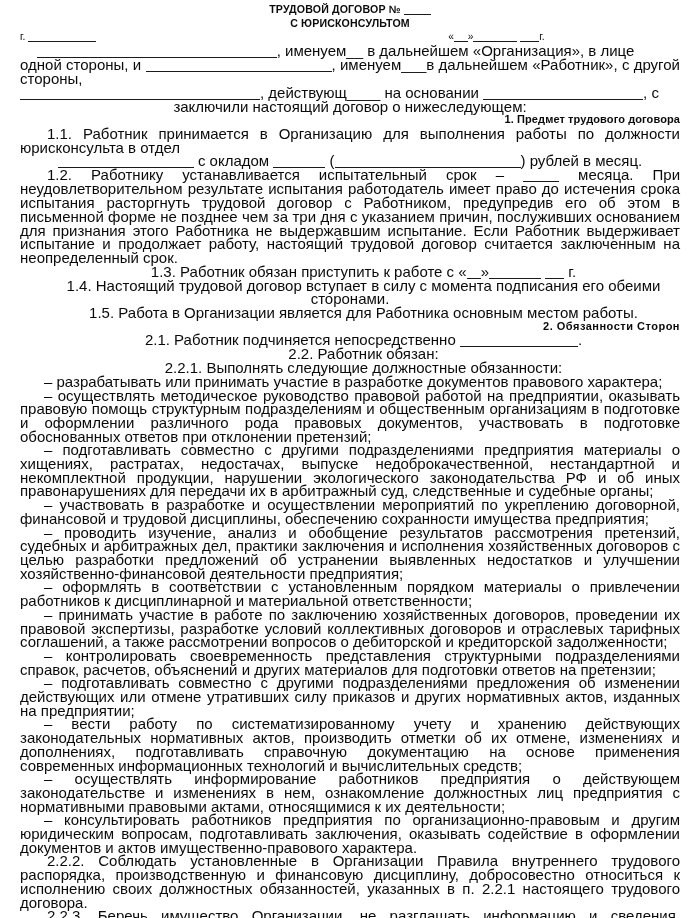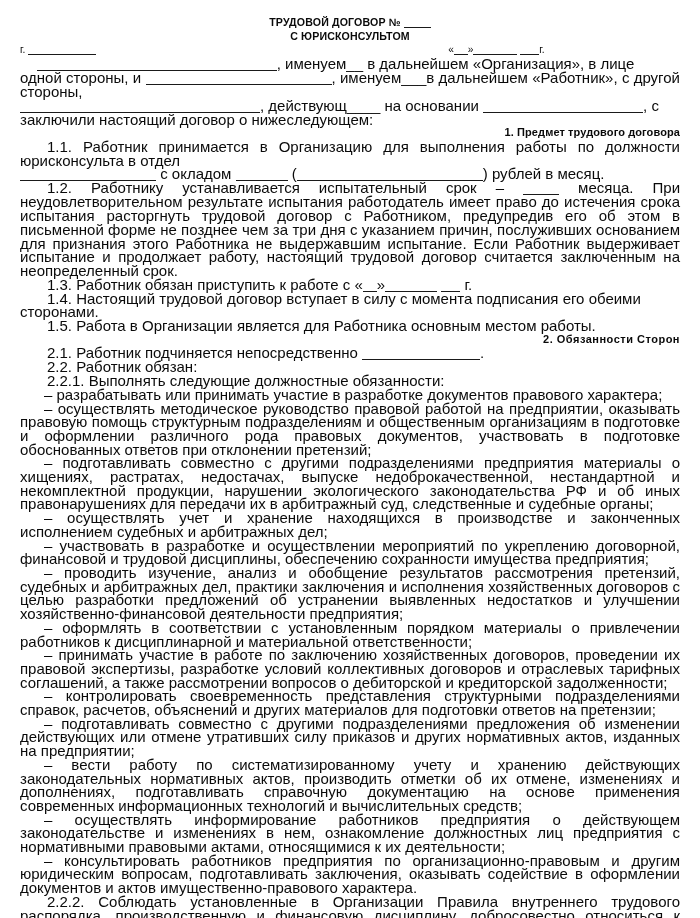--- a/index.html
+++ b/index.html
@@ -13,21 +13,21 @@
     height: 918px;
     overflow: hidden;
     font-family: "Liberation Sans", sans-serif;
     color: #0a0a0a;
     -webkit-font-smoothing: antialiased;
   }
   #doc-page {
     width: 700px;
     height: 918px;
     box-sizing: border-box;
-    padding: 16px 20px 0 20px;
+    padding: 3px 20px 0 20px;
     background: #ffffff;
   }
 
   .doc-title {
     text-align: center;
     font-weight: bold;
     font-size: 10.6px;
     line-height: 13.6px;
     letter-spacing: 0.15px;
     margin: 0;
@@ -47,21 +47,21 @@
     margin: 0;
     font-size: 15px;
     line-height: 13.7px;
     text-align: justify;
     text-justify: inter-word;
     hyphens: none;
   }
   p.body-par.indent { text-indent: 27px; }
   p.body-par.indent-dash { text-indent: 24px; }
   p.body-par.noindent { text-indent: 0; }
-  p.body-par.left { text-align: left; }
+  p.body-par.left { text-align: center; }
 
   .row-city {
     display: flex;
     align-items: baseline;
     font-size: 10.2px;
     line-height: 13.7px;
     margin: 0;
   }
   .row-city .city-left { white-space: nowrap; }
   .row-city .city-spacer { flex: 0 0 auto; width: 352px; }
@@ -140,21 +140,20 @@
   <p class="body-par indent left">
     <span>2.1. Работник подчиняется непосредственно</span> <span class="ul ul-w30"></span><span>.</span>
   </p>
   <p class="body-par indent left">2.2. Работник обязан:</p>
   <p class="body-par indent left">2.2.1. Выполнять следующие должностные обязанности:</p>
 
   <div>
     <p class="body-par indent-dash">– разрабатывать или принимать участие в разработке документов правового характера;</p>
     <p class="body-par indent-dash">– осуществлять методическое руководство правовой работой на предприятии, оказывать правовую помощь структурным подразделениям и общественным организациям в подготовке и оформлении различного рода правовых документов, участвовать в подготовке обоснованных ответов при отклонении претензий;</p>
     <p class="body-par indent-dash">– подготавливать совместно с другими подразделениями предприятия материалы о хищениях, растратах, недостачах, выпуске недоброкачественной, нестандартной и некомплектной продукции, нарушении экологического законодательства РФ и об иных правонарушениях для передачи их в арбитражный суд, следственные и судебные органы;</p>
-    <p class="body-par indent-dash">– осуществлять учет и хранение находящихся в производстве и законченных исполнением судебных и арбитражных дел;</p>
     <p class="body-par indent-dash">– участвовать в разработке и осуществлении мероприятий по укреплению договорной, финансовой и трудовой дисциплины, обеспечению сохранности имущества предприятия;</p>
     <p class="body-par indent-dash">– проводить изучение, анализ и обобщение результатов рассмотрения претензий, судебных и арбитражных дел, практики заключения и исполнения хозяйственных договоров с целью разработки предложений об устранении выявленных недостатков и улучшении хозяйственно-финансовой деятельности предприятия;</p>
     <p class="body-par indent-dash">– оформлять в соответствии с установленным порядком материалы о привлечении работников к дисциплинарной и материальной ответственности;</p>
     <p class="body-par indent-dash">– принимать участие в работе по заключению хозяйственных договоров, проведении их правовой экспертизы, разработке условий коллективных договоров и отраслевых тарифных соглашений, а также рассмотрении вопросов о дебиторской и кредиторской задолженности;</p>
     <p class="body-par indent-dash">– контролировать своевременность представления структурными подразделениями справок, расчетов, объяснений и других материалов для подготовки ответов на претензии;</p>
     <p class="body-par indent-dash">– подготавливать совместно с другими подразделениями предложения об изменении действующих или отмене утративших силу приказов и других нормативных актов, изданных на предприятии;</p>
     <p class="body-par indent-dash">– вести работу по систематизированному учету и хранению действующих законодательных нормативных актов, производить отметки об их отмене, изменениях и дополнениях, подготавливать справочную документацию на основе применения современных информационных технологий и вычислительных средств;</p>
     <p class="body-par indent-dash">– осуществлять информирование работников предприятия о действующем законодательстве и изменениях в нем, ознакомление должностных лиц предприятия с нормативными правовыми актами, относящимися к их деятельности;</p>
     <p class="body-par indent-dash">– консультировать работников предприятия по организационно-правовым и другим юридическим вопросам, подготавливать заключения, оказывать содействие в оформлении документов и актов имущественно-правового характера.</p>
   </div>

